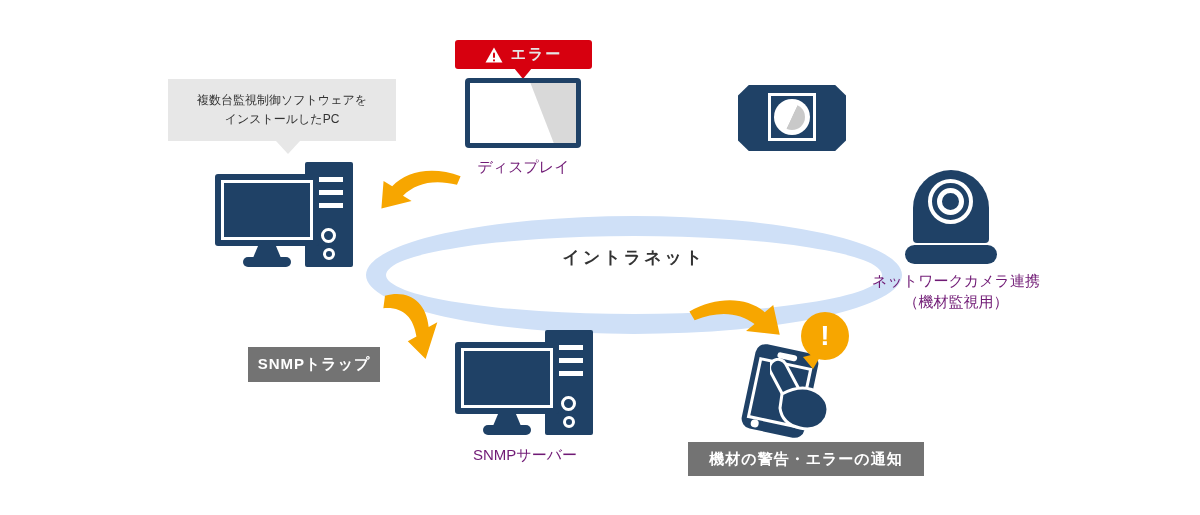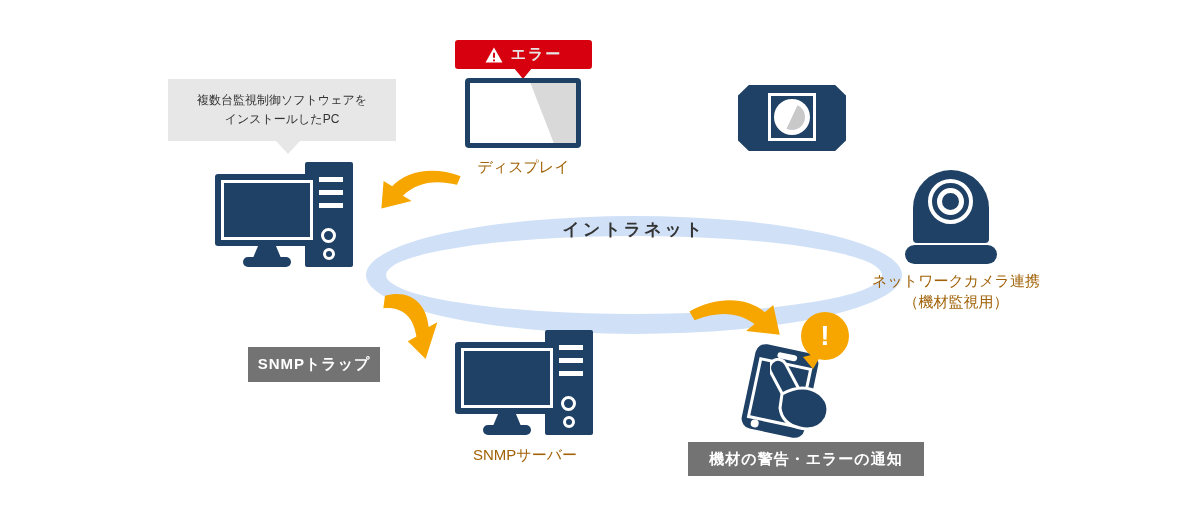--- a/index.html
+++ b/index.html
@@ -6,21 +6,21 @@
   .stage{
     position:relative;width:1200px;height:515px;background:#ffffff;overflow:hidden;
     font-family:"Liberation Sans",sans-serif;color:#333333;
   }
   .abs{position:absolute;}
 
   
   .ellipse{
     left:366px;top:216px;width:536px;height:118px;
     border:20px solid #cfe0f7;border-radius:50%;background:#ffffff;
-    box-sizing:border-box;display:flex;justify-content:center;
+    box-sizing:border-box;display:flex;align-items:center;justify-content:center;
   }
   .ellipse-label{font-size:17px;font-weight:bold;letter-spacing:3px;transform:translateY(-18px);}
 
   
   .callout{
     left:168px;top:79px;width:228px;height:62px;background:#e7e7e7;
     display:flex;align-items:center;justify-content:center;text-align:center;
     font-size:12px;line-height:1.55;
   }
   .callout-tail{
@@ -101,21 +101,21 @@
   .phone-home{position:absolute;left:10px;bottom:2px;width:8px;height:8px;border-radius:50%;background:#fff;}
   .hand{left:770px;top:358px;width:66px;height:74px;}
 
   
   .bubble{left:801px;top:312px;width:48px;height:48px;border-radius:50%;background:#f7a600;
     display:flex;align-items:center;justify-content:center;color:#fff;font-size:28px;font-weight:bold;}
   .bubble-tail{left:803px;top:352px;width:20px;height:17px;background:#f7a600;
     clip-path:polygon(100% 0,50% 100%,0 30%);}
 
   
-  .icon-label{font-size:15px;text-align:center;line-height:1.4;color:#a16207;}
+  .icon-label{font-size:15px;text-align:center;line-height:1.4;color:#701a75;}
   .lbl-display{left:455px;top:156px;width:137px;}
   .lbl-projector{left:722px;top:156px;width:156px;}
   .lbl-camera{left:858px;top:270px;width:196px;text-align:center;}
   .lbl-server{left:450px;top:444px;width:150px;}
 </style>
 </head>
 <body>
 
 <div class="stage">
 

